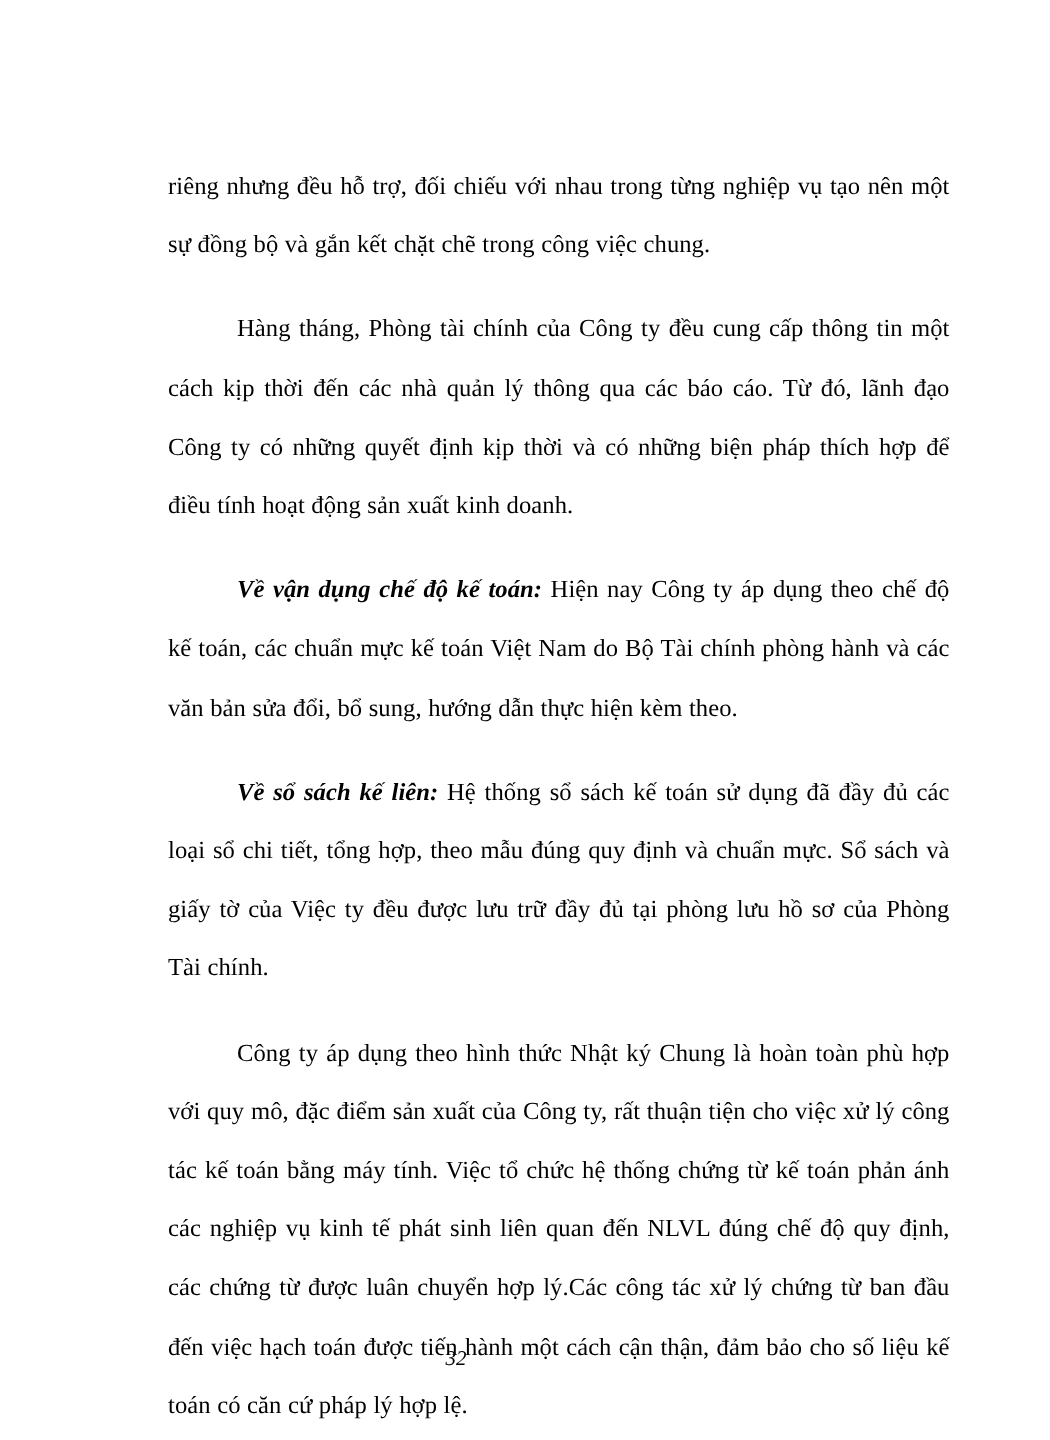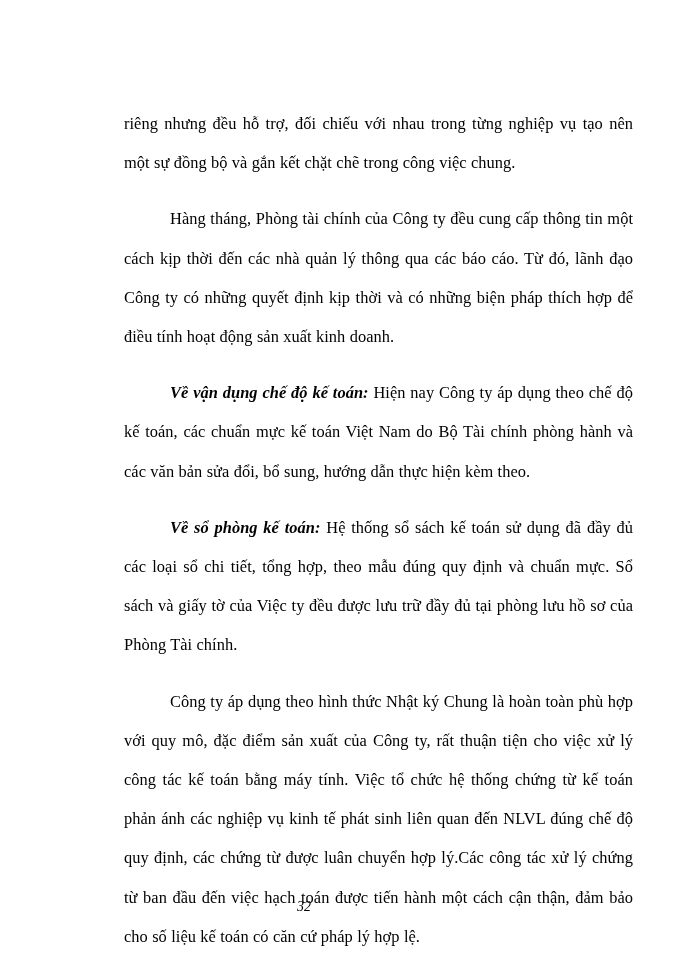--- a/index.html
+++ b/index.html
@@ -29,21 +29,21 @@
 
   
   .text-body {
     position: absolute;
     left: 112px;
     top: 104px;
     width: 521px;
   }
 
   .para {
-    margin: 0 0 0 12px;
+    margin: 0 0 0 0;
     font-size: 16.4px;
     line-height: 39.2px;
     text-align: justify;
     text-justify: inter-word;
     text-indent: 0;
     letter-spacing: 0.05px;
     word-spacing: 0.2px;
   }
   .para.indent {
     text-indent: 46px;
@@ -77,21 +77,21 @@
 <div class="page">
 
   <div class="text-body">
 
     <p class="para"><span>riêng nhưng đều hỗ trợ, đối chiếu với nhau trong từng nghiệp vụ tạo nên một sự đồng bộ và gắn kết chặt chẽ trong công việc chung.</span></p>
 
     <p class="para indent"><span>Hàng tháng, Phòng tài chính của Công ty đều cung cấp thông tin một cách kịp thời đến các nhà quản lý thông qua các báo cáo. Từ đó, lãnh đạo Công ty có những quyết định kịp thời và có những biện pháp thích hợp để điều tính hoạt động sản xuất kinh doanh.</span></p>
 
     <p class="para indent"><span class="lead">Về vận dụng chế độ kế toán:</span><span> Hiện nay Công ty áp dụng theo chế độ kế toán, các chuẩn mực kế toán Việt Nam do Bộ Tài chính phòng hành và các văn bản sửa đổi, bổ sung, hướng dẫn thực hiện kèm theo.</span></p>
 
-    <p class="para indent"><span class="lead">Về sổ phòng kế toán:</span><span> Hệ thống sổ sách kế toán sử dụng đã đầy đủ các loại sổ chi tiết, tổng hợp, theo mẫu đúng quy định và chuẩn mực. Sổ sách và giấy tờ của Việc ty đều được lưu trữ đầy đủ tại phòng lưu hồ sơ của Phòng Tài chính.</span></p>
+    <p class="para indent"><span class="lead">Về sổ sách kế liên:</span><span> Hệ thống sổ sách kế toán sử dụng đã đầy đủ các loại sổ chi tiết, tổng hợp, theo mẫu đúng quy định và chuẩn mực. Sổ sách và giấy tờ của Việc ty đều được lưu trữ đầy đủ tại phòng lưu hồ sơ của Phòng Tài chính.</span></p>
 
 
     <p class="para indent"><span>Công ty áp dụng theo hình thức Nhật ký Chung là hoàn toàn phù hợp với quy mô, đặc điểm sản xuất của Công ty, rất thuận tiện cho việc xử lý công tác kế toán bằng máy tính. Việc tổ chức hệ thống chứng từ kế toán phản ánh các nghiệp vụ kinh tế phát sinh liên quan đến NLVL đúng chế độ quy định, các chứng từ được luân chuyển hợp lý.Các công tác xử lý chứng từ ban đầu đến việc hạch toán được tiến hành một cách cận thận, đảm bảo cho số liệu kế toán có căn cứ pháp lý hợp lệ.</span></p>
 
   </div>
 
   <div class="page-number">32</div>
 
 </div>
 

